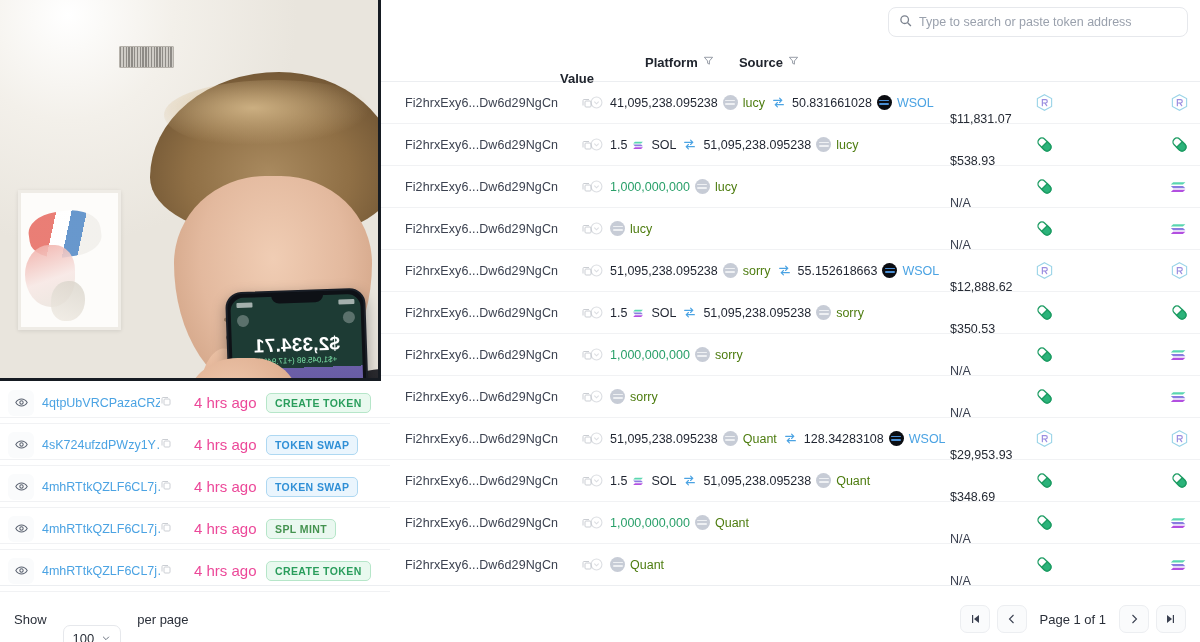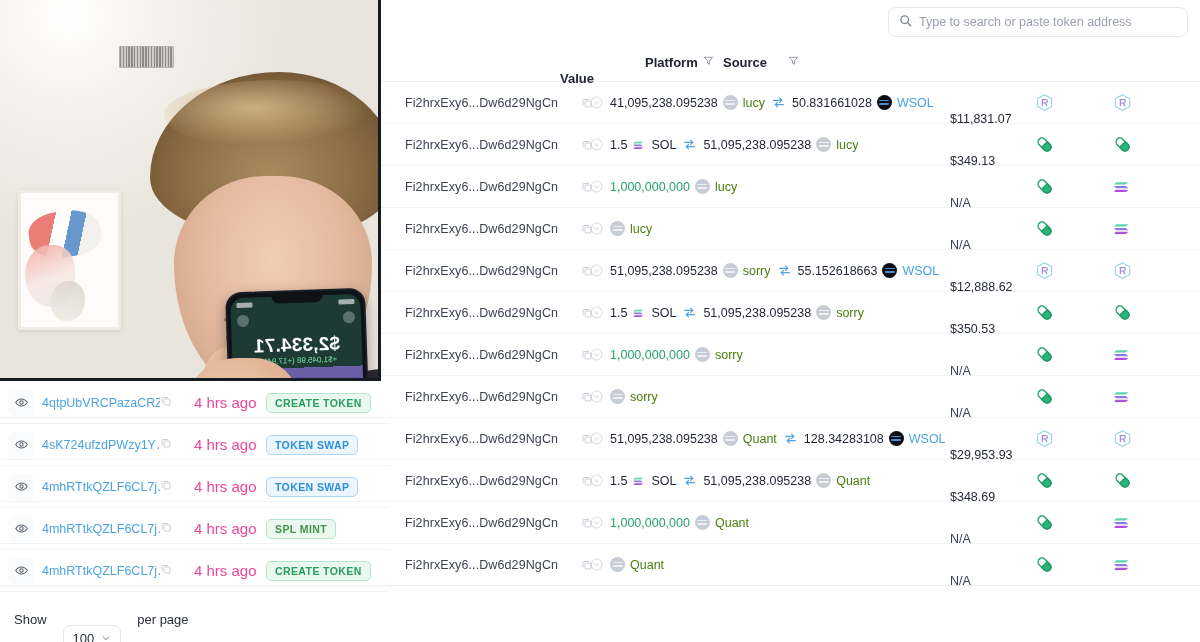--- a/index.html
+++ b/index.html
@@ -40,21 +40,21 @@
     border-bottom: 1px solid #f1f2f4; font-size: 12.5px;
   }
   .trow:last-child { border-bottom: 1px solid #eceef1; }
 
   
   .c-left   { width: 390px; flex: 0 0 390px; display: flex; align-items: center; }
   .c-from   { width: 200px; flex: 0 0 200px; padding-left: 15px; display: flex; align-items: center; gap: 23px; }
   .c-amount { width: 360px; flex: 0 0 360px; display: flex; align-items: center; gap: 5px; white-space: nowrap; }
   .c-value  { width: 82px;  flex: 0 0 82px; margin-top: 32px; }
   .c-plat   { width: 77px;  flex: 0 0 77px; display: flex; justify-content: flex-start; padding-left: 3px; }
-  .c-src    { width: 80px;  flex: 0 0 80px; display: flex; justify-content: space-between; padding-left: 4px; }
+  .c-src    { width: 80px;  flex: 0 0 80px; display: flex; justify-content: flex-end; padding-left: 4px; }
 
   .thead .c-from   { gap: 6px; }
   .thead .c-amount { padding-left: 0; }
   .filter-ico { display: inline-flex; }
 
   .addr { color: #3c4250; font-size: 12.5px; letter-spacing: .1px; }
   .copy-ico { opacity: .45; display: inline-flex; cursor: pointer; }
   .val { font-size: 12.5px; color: #262b35; }
   .na  { font-size: 12.5px; color: #3a4050; }
 
@@ -326,21 +326,21 @@
   <svg width="13" height="13" viewBox="0 0 24 24" fill="none" stroke="#4ba3e3" stroke-width="2.1" stroke-linecap="round">
                 <path d="M3 8h15M14 4l4 4-4 4"></path>
                 <path d="M21 16H6M10 12l-4 4 4 4"></path>
               </svg>
             </span>
             <span class="amt">51,095,238.095238</span>
             <span class="tavatar"></span>
             <span class="tok">lucy</span>
           </div>
      <div class="c-value">
-       <span class="val">$349.13</span>
+       <span class="val">$538.93</span>
      </div>
      <div class="c-plat">
             <span style="display:inline-flex">
       <svg width="19" height="19" viewBox="0 0 24 24">
       <g transform="rotate(-45 12 12)">
       <rect x="7" y="2.5" width="10" height="19" rx="5" fill="#ffffff" stroke="#1d9c63" stroke-width="1.7"></rect>
       <path d="M7 12h10v4.5a5 5 0 0 1-5 5 5 5 0 0 1-5-5z" fill="#2bb37a" stroke="#1d9c63" stroke-width="1.7"></path>
       </g>
               </svg>
             </span>
@@ -945,20 +945,45 @@
         <span>100</span>
         <span>
           <svg width="10" height="10" viewBox="0 0 24 24" fill="none" stroke="#6b7280" stroke-width="2.4">
             <path d="M5 9 L12 16 L19 9"></path>
           </svg>
         </span>
       </div>
       <span>per page</span>
     </div>
 
+    <div class="pager">
+      <div class="pbtn">
+        <svg width="12" height="12" viewBox="0 0 24 24" fill="#3a4050">
+            <path d="M6 4h2.4v16H6z"></path>
+            <path d="M20 4 10 12l10 8z"></path>
+          </svg>
+      </div>
+      <div class="pbtn">
+        <svg width="12" height="12" viewBox="0 0 24 24" fill="none" stroke="#3a4050" stroke-width="2.2">
+            <path d="M15 4 L7 12 L15 20"></path>
+          </svg>
+      </div>
+      <span class="pinfo">Page 1 of 1</span>
+      <div class="pbtn">
+        <svg width="12" height="12" viewBox="0 0 24 24" fill="none" stroke="#3a4050" stroke-width="2.2">
+            <path d="M9 4 L17 12 L9 20"></path>
+          </svg>
+      </div>
+      <div class="pbtn">
+        <svg width="12" height="12" viewBox="0 0 24 24" fill="#3a4050">
+            <path d="M15.6 4H18v16h-2.4z"></path>
+            <path d="M4 4l10 8-10 8z"></path>
+          </svg>
+      </div>
+    </div>
   </div>
 
   <div class="cam">
     <div class="wall"></div>
     <div class="vent"></div>
     <div class="frame">
       <div class="art1"></div>
         <div class="art2"></div>
         <div class="art3"></div>
     </div>

